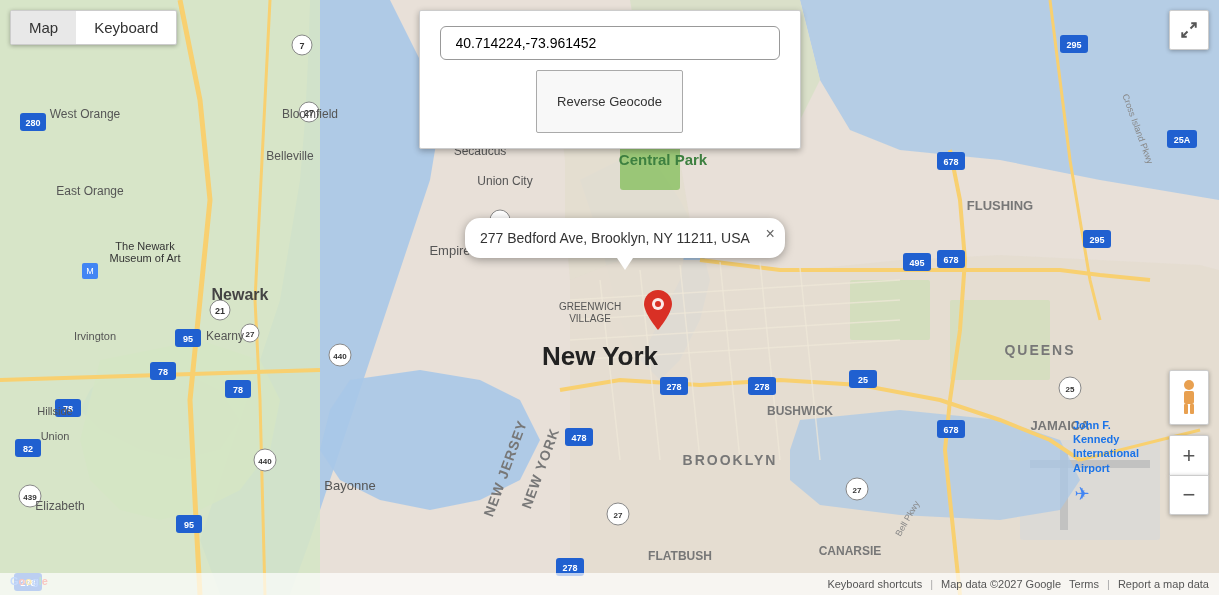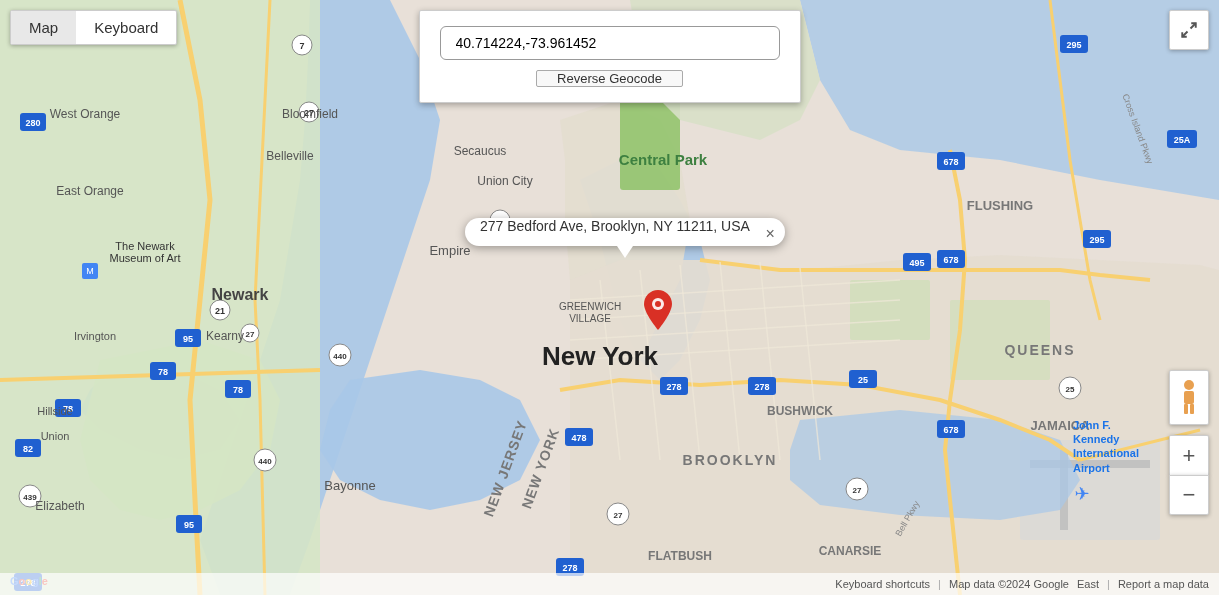--- a/index.html
+++ b/index.html
@@ -69,21 +69,21 @@
     #coords-input {
       width: 340px;
       padding: 8px 15px;
       font-size: 14px;
       border: 1px solid #999;
       border-radius: 6px;
       outline: none;
     }
 
     #reverse-geocode-btn {
-      padding: 0 20px;
+      padding: 23px 20px;
       font-size: 13px;
       background: #f8f8f8;
       border: 1px solid #aaa;
       border-radius: 2px;
       cursor: pointer;
       color: #333;
     }
 
     
     #fullscreen-btn {
@@ -104,21 +104,21 @@
       font-size: 16px;
     }
 
     
     #info-window {
       position: absolute;
       top: 218px;
       left: 465px;
       background: white;
       border-radius: 15px;
-      padding: 0 35px 12px 15px;
+      padding: 12px 35px 12px 15px;
       box-shadow: 0 2px 10px rgba(0,0,0,0.35);
       z-index: 10;
       font-size: 14px;
       color: #333;
       min-width: 280px;
     }
 
     #info-window-close {
       position: absolute;
       top: 8px;
@@ -527,19 +527,19 @@
     <span style="color:#1a73e8; font-size:11px; font-weight:bold; text-align:left; display:block; line-height:1.3;">John F.<br>Kennedy<br>International<br>Airport</span>
   </div>
 
   <div id="google-logo">
     <span class="g">G</span><span class="o1">o</span><span class="o2">o</span><span class="g2">g</span><span class="l">l</span><span class="e">e</span>
   </div>
 
   <div id="bottom-bar">
     <span style="cursor:pointer;">Keyboard shortcuts</span>
     <span class="separator">|</span>
-    <span>Map data ©2024 Google</span>
-    <span style="cursor:pointer;">East</span>
+    <span>Map data ©2027 Google</span>
+    <span style="cursor:pointer;">Terms</span>
     <span class="separator">|</span>
     <span style="cursor:pointer;">Report a map data</span>
   </div>
 
 </div>
 
 </body></html>

